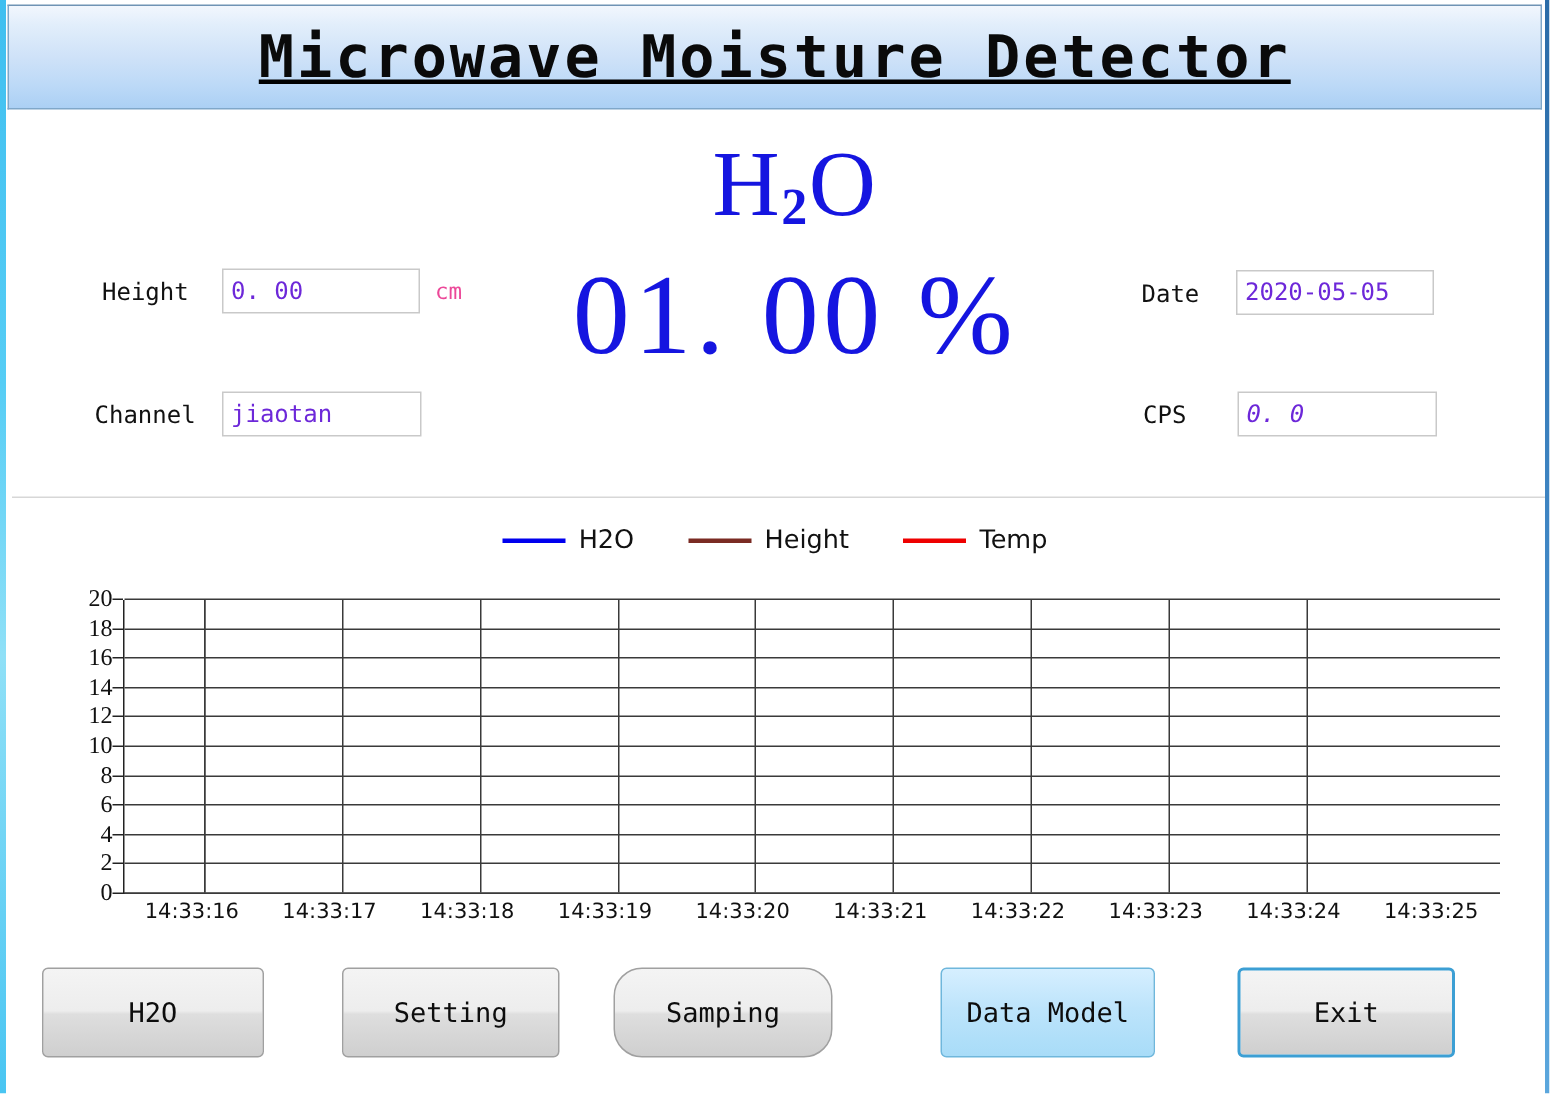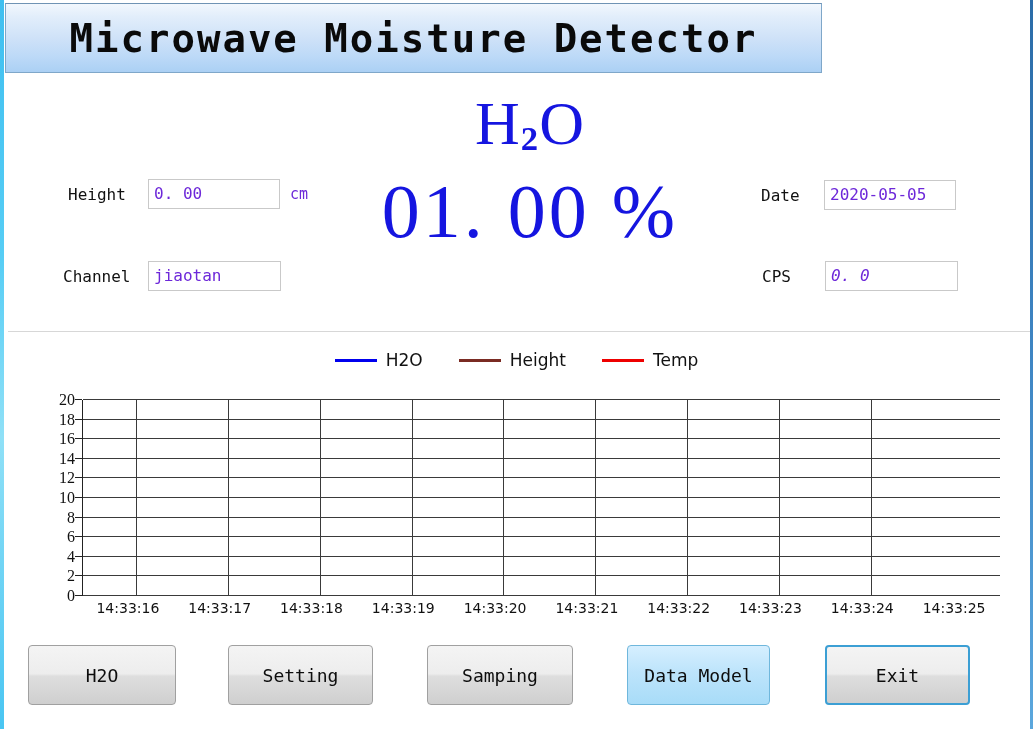--- a/index.html
+++ b/index.html
@@ -33,28 +33,29 @@
     position: absolute;
     right: 0; top: 0;
     width: 3px; height: 729px;
     background: linear-gradient(180deg,#2b6ca8 0%, #3f86c4 50%, #5ba7dd 100%);
   }
 
   
   .titlebar {
     position: absolute;
     left: 5px; top: 3px;
-    width: 817px; height: 70px;
+    width: 1023px; height: 70px;
     background: linear-gradient(180deg,#f2f7fd 0%, #e2eefb 18%, #cfe2f8 50%, #bcd9f7 78%, #abd0f4 100%);
     border: 1px solid #7fa7c9;
     border-top-color: #6f93b4;
     box-sizing: border-box;
     display: flex;
     align-items: center;
     justify-content: center;
+    text-decoration: underline;
   }
   .titlebar-text {
     font-family: "DejaVu Sans Mono", monospace;
     font-size: 39px;
     font-weight: bold;
     color: #0a0a0a;
     letter-spacing: 2px;
     white-space: nowrap;
   }
 
@@ -90,21 +91,21 @@
     font-family: "DejaVu Sans Mono", monospace;
     font-size: 16px;
     color: #6d28d9;
     padding: 4px 5px 5px 5px;
     box-sizing: border-box;
     outline: none;
   }
   .field-unit {
     font-family: "DejaVu Sans Mono", monospace;
     font-size: 15px;
-    color: #6d28d9;
+    color: #ec4899;
     margin-left: 10px;
   }
 
   #row-height { left: 68px; top: 179px; }
   #row-height .field-label { width: 72px; }
   #row-height .field-input { width: 132px; height: 30px; margin-left: 8px; }
 
   #row-channel { left: 63px; top: 261px; }
   #row-channel .field-label { width: 77px; }
   #row-channel .field-input { width: 133px; height: 30px; margin-left: 8px; }
@@ -258,21 +259,21 @@
   .btn.state-hover {
     background: linear-gradient(180deg,#d6efff 0%, #bde4fb 45%, #a8dcf8 100%);
     border: 1px solid #6fb7dc;
   }
   .btn.state-focus {
     border: 2px solid #3c9fd4;
   }
 
   #btn-h2o      { left: 28px;  width: 148px; }
   #btn-setting  { left: 228px; width: 145px; }
-  #btn-samping  { left: 427px; width: 146px; }
+  #btn-samping  { left: 409px; width: 146px; border-radius: 19px; }
   #btn-datamodel{ left: 627px; width: 143px; }
   #btn-exit     { left: 825px; width: 145px; }
 </style>
 </head>
 <body>
 
 <div id="app">
 
   <div class="win-border-left"></div>
   <div class="win-border-right"></div>

